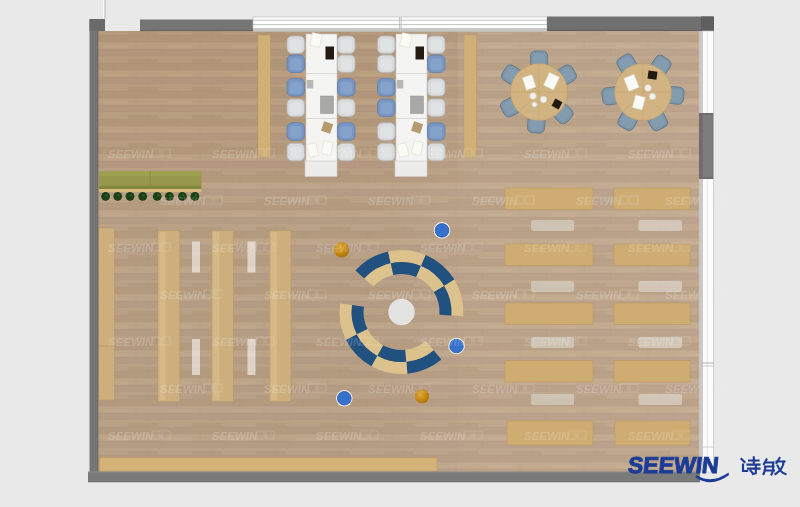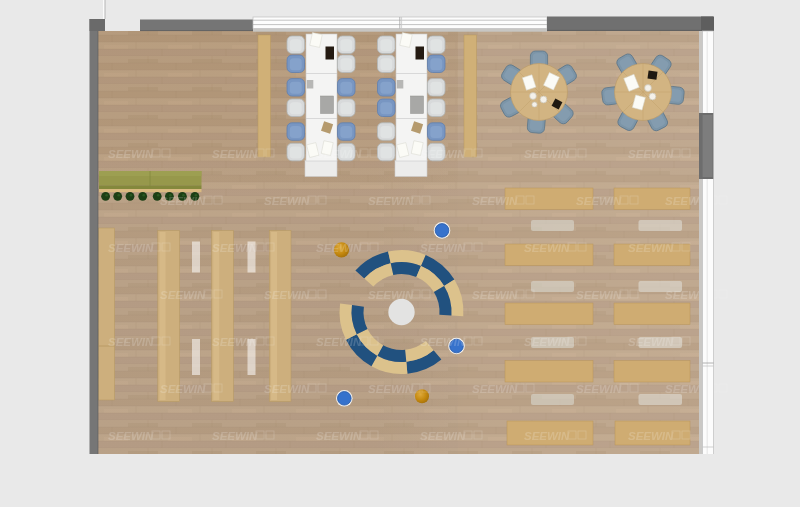--- a/index.html
+++ b/index.html
@@ -1,16 +1,16 @@
 <!DOCTYPE html>
 <html><head>
 <meta charset="utf-8">
 <style>
   html,body{margin:0;padding:0;background:#e9e9e9;}
-  .page{position:relative;width:800px;height:454px;background:#e9e9e9;overflow:hidden;
+  .page{position:relative;width:800px;height:507px;background:#e9e9e9;overflow:hidden;
         font-family:"Liberation Sans", sans-serif;}
 </style>
 </head>
 <body>
 <div class="page">
 <svg width="800" height="507" viewBox="0 0 800 507">
 <defs>
   <pattern id="planks" width="64" height="28" patternUnits="userSpaceOnUse">
     <rect width="64" height="28" fill="#bba287"></rect>
     <rect y="0" width="64" height="7" fill="#bba287"></rect>

